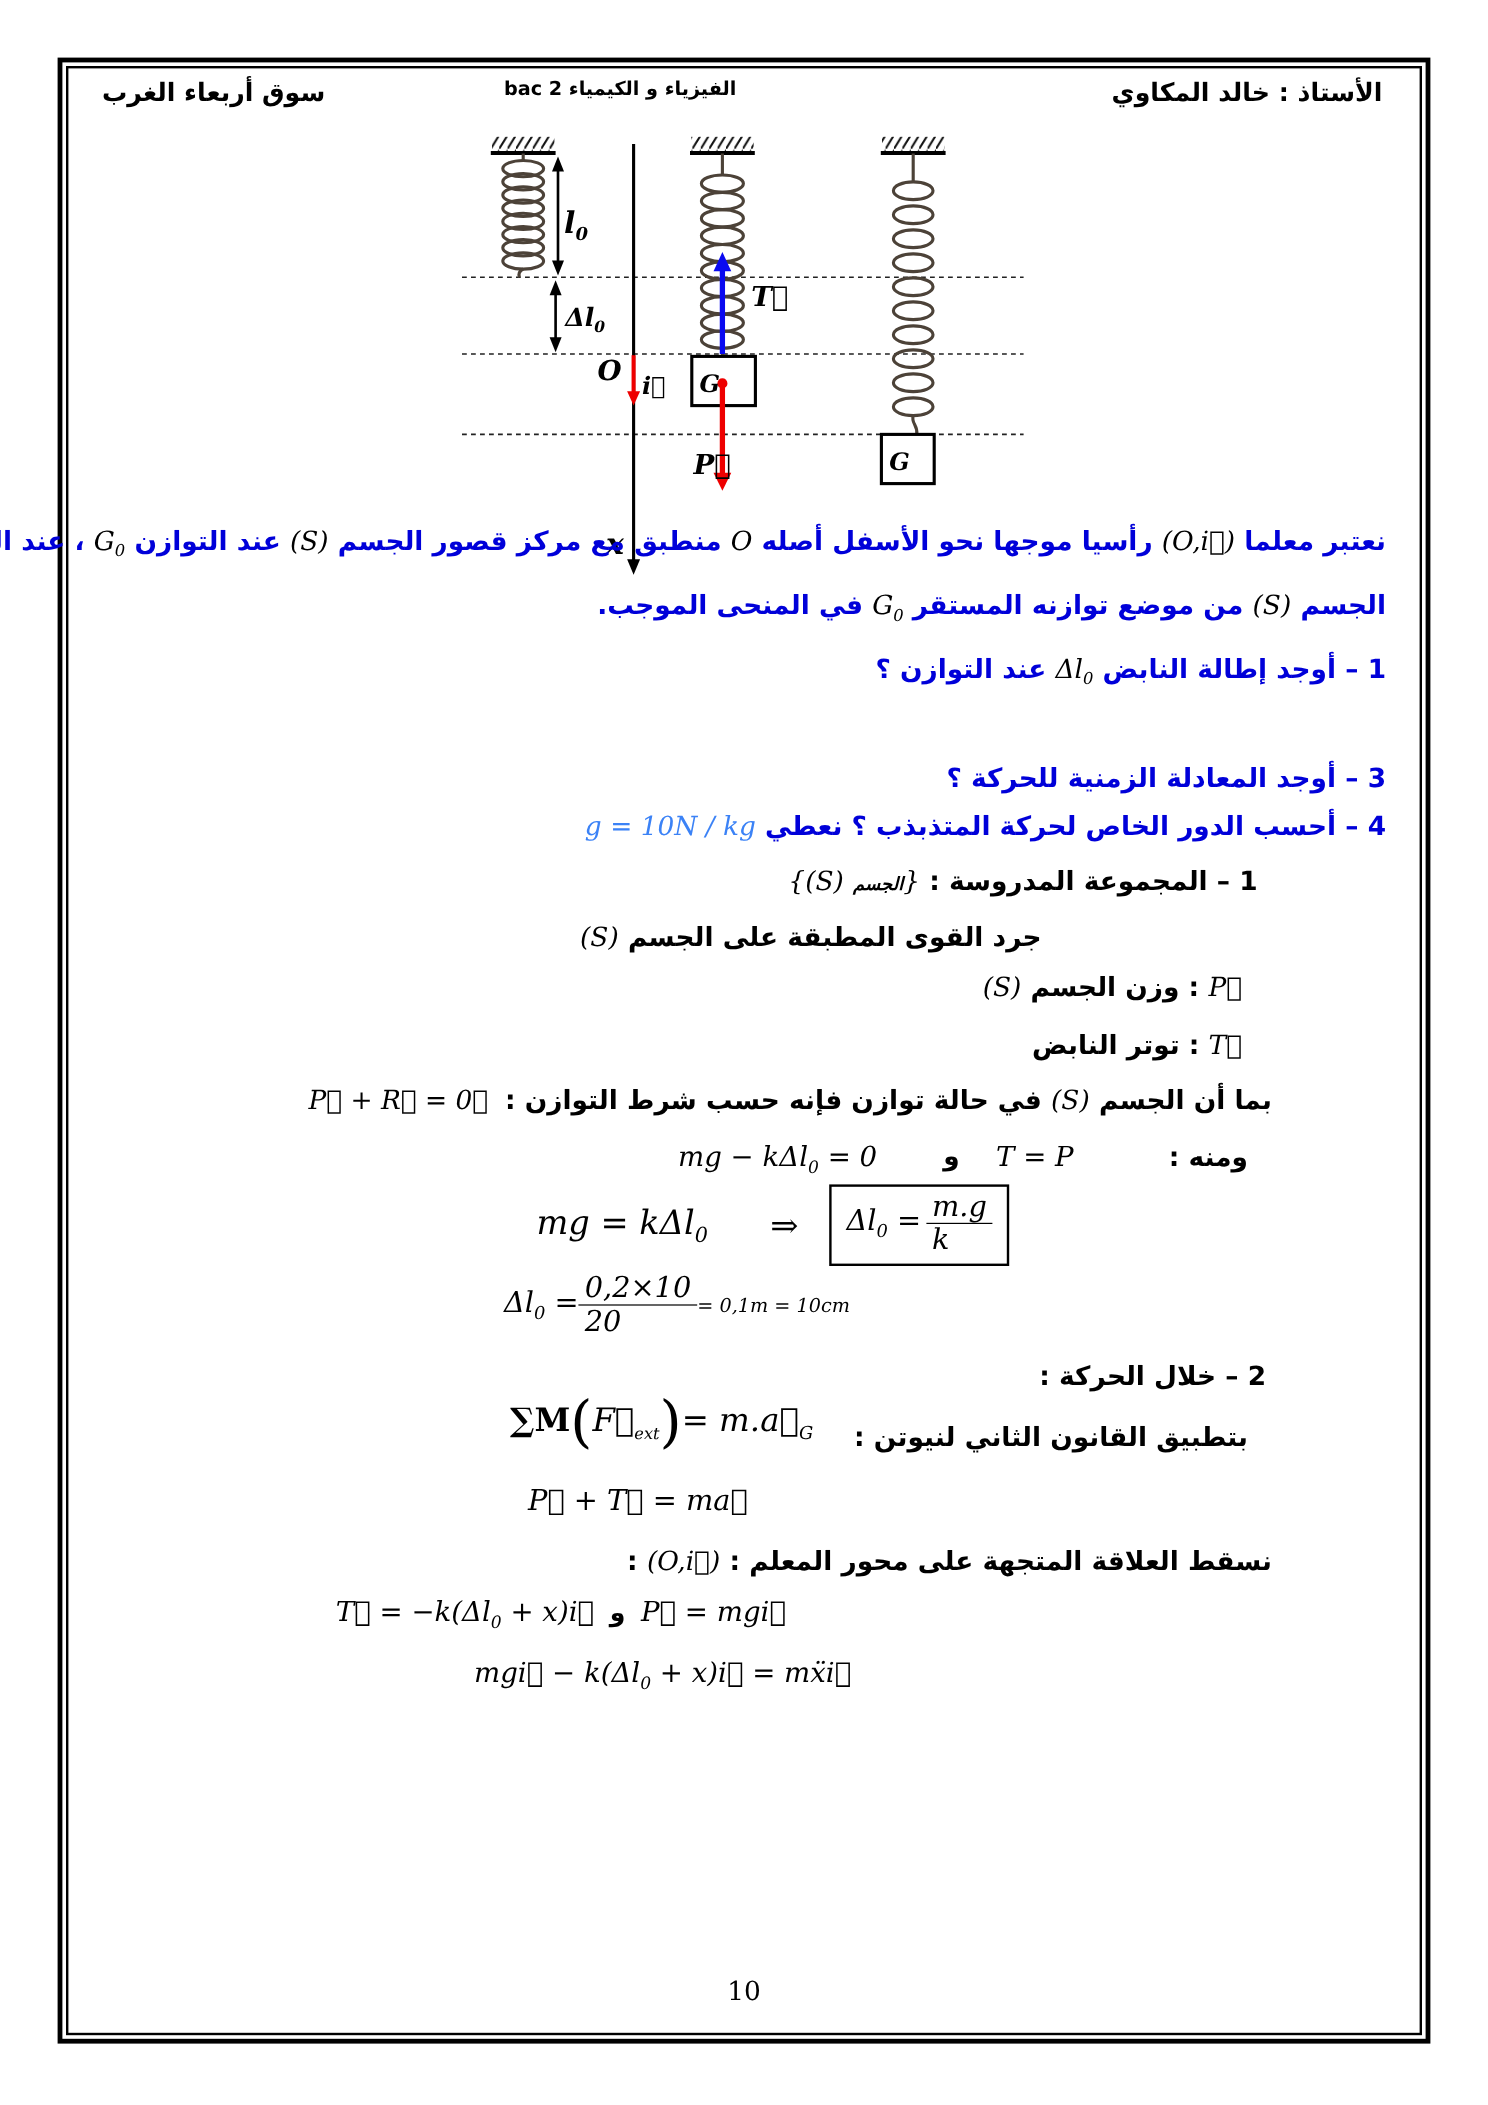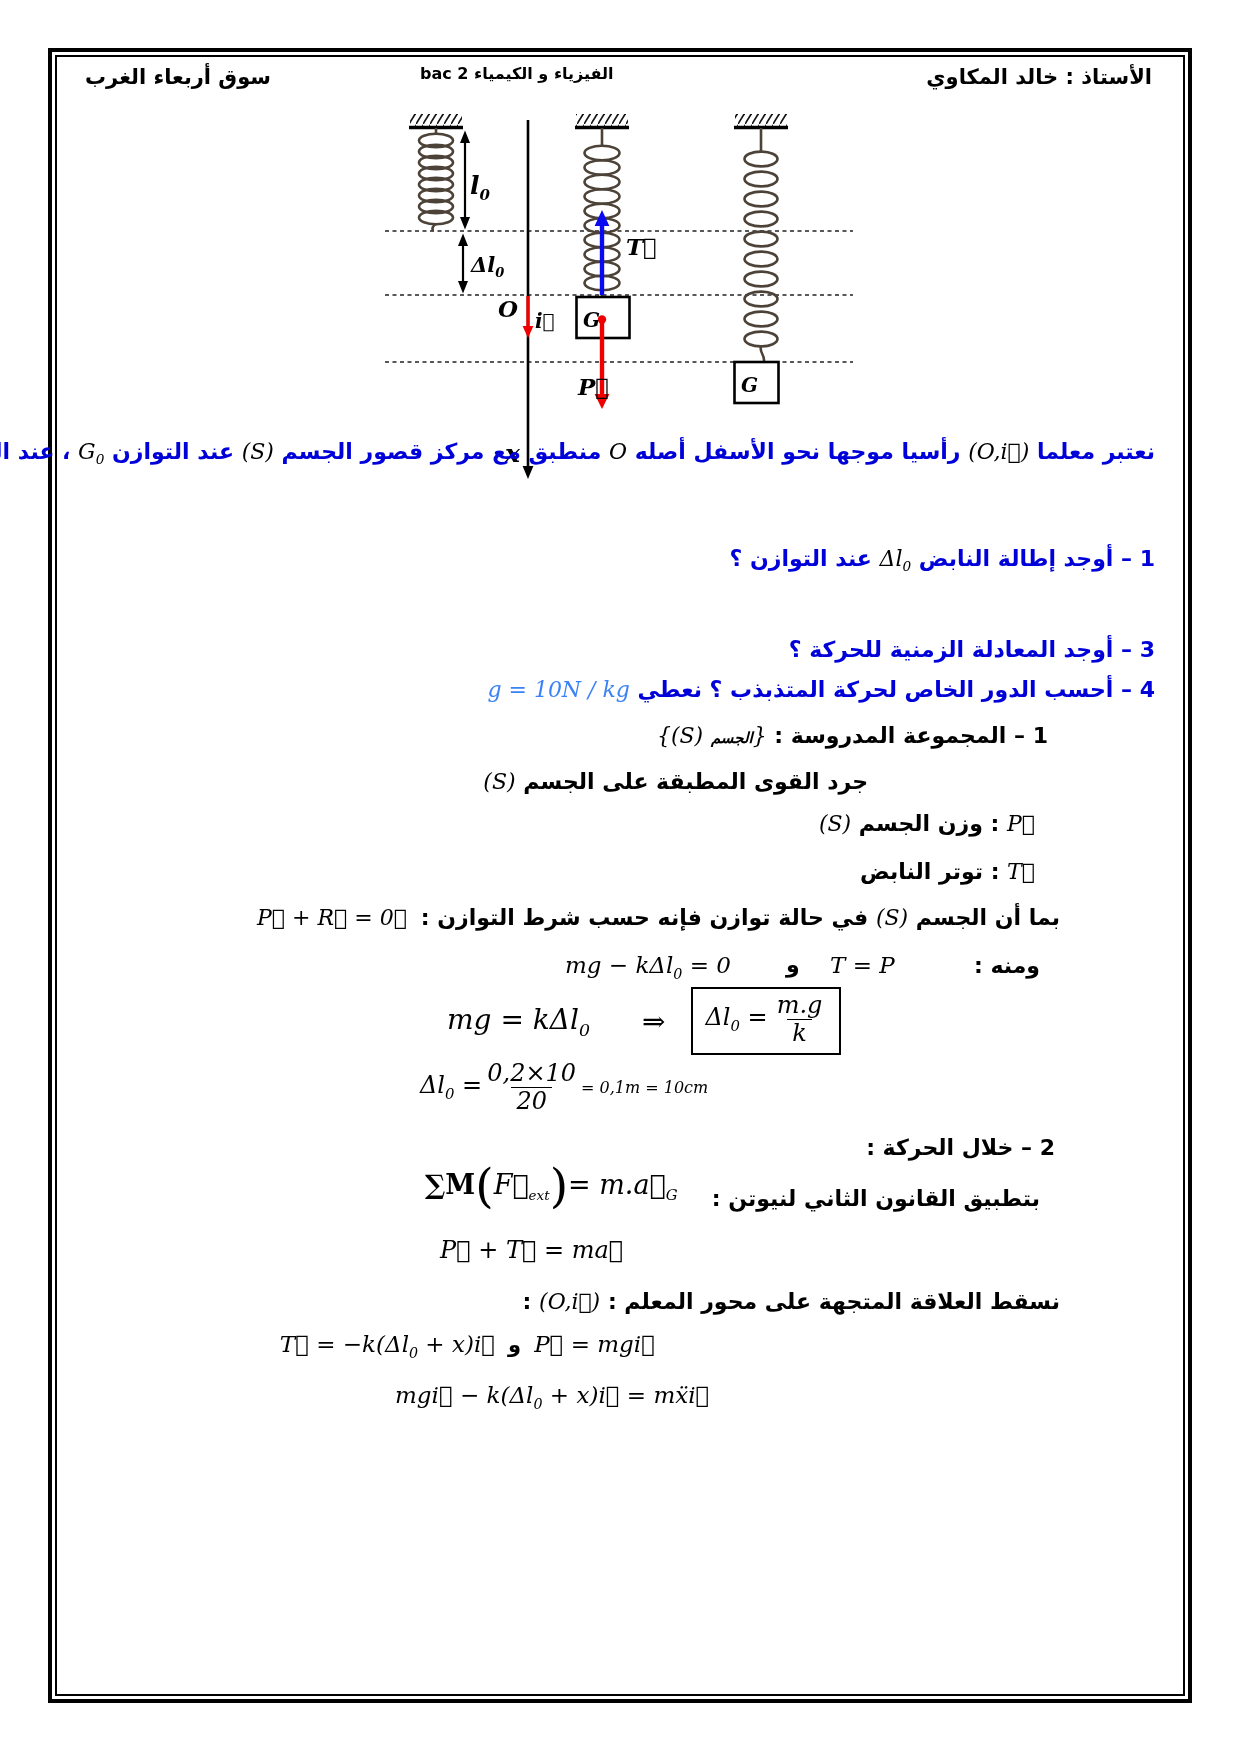--- a/index.html
+++ b/index.html
@@ -7,21 +7,21 @@
         font-family:"DejaVu Sans",sans-serif;color:#000;}
   .frame{position:absolute;left:48px;top:48px;right:48px;bottom:51px;border:4px solid #000;}
   .frame-inner{position:absolute;inset:3px;border:2px solid #000;}
   .ar{font-family:"DejaVu Sans",sans-serif;font-weight:700;}
   .math{font-family:"DejaVu Serif","Liberation Serif",serif;font-style:italic;font-weight:400;}
   .tline{position:absolute;font-size:22px;direction:rtl;white-space:nowrap;line-height:1.25;}
   .lline{position:absolute;font-size:24px;direction:ltr;white-space:nowrap;line-height:1.2;}
   .blue{color:#0000d9;}
   sub{font-size:0.62em;}
   .small-ar{font-size:15px;font-style:italic;font-weight:600;}
-  .frac{display:inline-flex;flex-direction:column;align-items:center;line-height:1.1;vertical-align:middle;}
+  .frac{display:inline-flex;flex-direction:column;line-height:1.1;vertical-align:middle;}
   .frac .num{padding:0 5px;}
   .frac .den{border-top:1.8px solid #000;padding:0 5px;}
   .boxed{border:2px solid #000;padding:3px 12px 7px;display:inline-flex;align-items:center;gap:4px;}
   .eqrow{position:absolute;display:flex;align-items:center;direction:ltr;white-space:nowrap;}
   .bp{font-size:1.75em;font-weight:400;font-style:normal;vertical-align:-0.18em;line-height:0.9;}
   .sum{font-style:normal;font-weight:700;}
   .figtext{font-family:"DejaVu Serif","Liberation Serif",serif;font-style:italic;font-weight:700;}
   .pagenum{position:absolute;left:48px;right:48px;text-align:center;
            font-family:"DejaVu Serif","Liberation Serif",serif;font-size:22px;}
 </style>
@@ -153,20 +153,23 @@
     <text class="figtext" x="223" y="229" font-size="20">G</text>
     <text class="figtext" x="218" y="297" font-size="23">P⃗</text>
     <text class="figtext" x="381" y="294" font-size="20">G</text>
     <text class="figtext" x="145" y="364" font-size="25">x</text>
   </svg>
 
   <div class="tline ar blue" style="top:438px;right:85px;">
     <span>نعتبر معلما </span><span class="math" style="color:#000" dir="ltr">(O,i⃗)</span><span> رأسيا موجها نحو الأسفل أصله </span><span class="math" style="color:#000" dir="ltr">O</span><span> منطبق مع مركز قصور الجسم </span><span class="math" style="color:#000" dir="ltr">(S)</span><span> عند التوازن </span><span class="math" style="color:#000" dir="ltr"><span>G</span><sub>0</sub></span><span> ، عند اللحظة </span>
   </div>
 
+  <div class="tline ar blue" style="top:492px;right:85px;">
+    <span>الجسم </span><span class="math" style="color:#000" dir="ltr">(S)</span><span> من موضع توازنه المستقر </span><span class="math" style="color:#000" dir="ltr"><span>G</span><sub>0</sub></span><span> في المنحى الموجب.</span>
+  </div>
 
   <div class="tline ar blue" style="top:545px;right:85px;">
     <span>1 – أوجد إطالة النابض </span><span class="math" style="color:#000" dir="ltr"><span>Δl</span><sub>0</sub></span><span> عند التوازن ؟</span>
   </div>
   <div class="tline ar blue" style="top:636px;right:85px;">3 – أوجد المعادلة الزمنية للحركة ؟</div>
   <div class="tline ar blue" style="top:676px;right:85px;">
     <span>4 – أحسب الدور الخاص لحركة المتذبذب ؟ نعطي </span><span class="math" style="color:#3b82f6" dir="ltr">g = 10N / kg</span>
   </div>
 
   <div class="tline ar" style="top:722px;right:192px;">
@@ -231,13 +234,14 @@
   </div>
 
   <div class="tline" style="top:1330px;right:585px;font-size:23px;">
     <span class="math" dir="ltr">P⃗ = mgi⃗</span><span class="ar" style="font-size:21px;margin:0 13px;">و</span><span class="math" dir="ltr"><span>T⃗ = −k(Δl</span><sub>0</sub><span> + x)i⃗</span></span>
   </div>
 
   <div class="lline math" style="top:1382px;left:395px;font-size:23px;">
     <span>mgi⃗ − k(Δl</span><sub>0</sub><span> + x)i⃗ = mẍi⃗</span>
   </div>
 
+  <div class="pagenum" style="top:1648px;">10</div>
 </div>
 
 </body></html>

